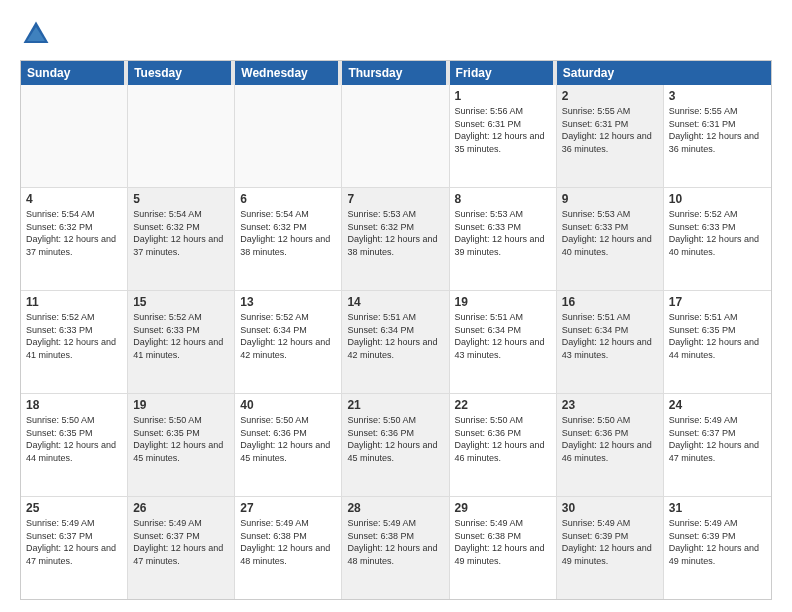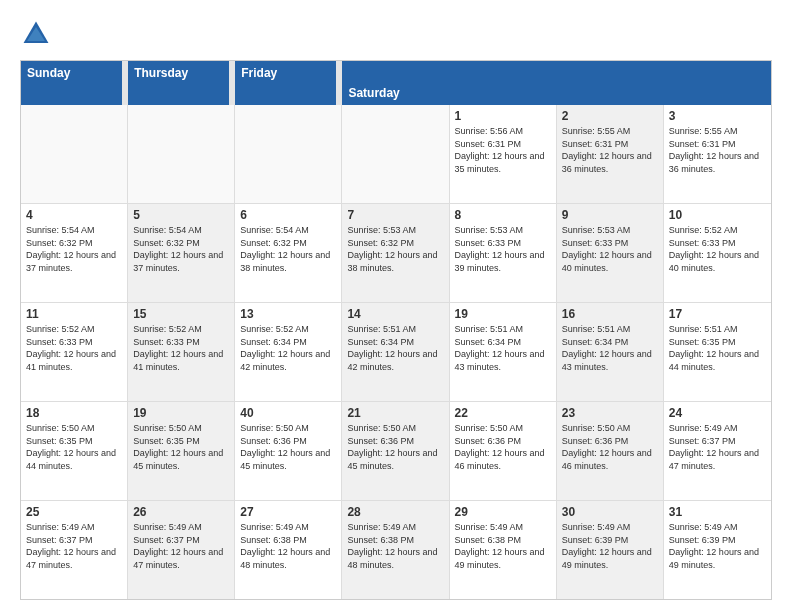--- a/index.html
+++ b/index.html
@@ -70,23 +70,23 @@
       display: grid;
       grid-template-columns: repeat(7, 1fr);
       background: #2563a8;
     }
     .cal-header-cell {
       color: #fff;
       font-size: 12px;
       font-weight: bold;
       padding: 5px 6px;
       text-align: left;
-      border-right: 6px solid #e5e5e5;
-    }
-    .cal-header-cell:last-child { border-right: none; margin-top: 20px; }
+      border-right: 4px solid #e5e5e5;
+    }
+    .cal-header-cell:last-child { border-right: none; }
     .cal-body {
       flex: 1;
       display: flex;
       flex-direction: column;
     }
     .cal-row {
       display: grid;
       grid-template-columns: repeat(7, 1fr);
       flex: 1;
       border-top: 1px solid #ddd;
@@ -133,20 +133,22 @@
     </div>
     <div class="title-block">
       <div class="title-month"></div>
       <div class="title-location"></div>
     </div>
   </div>
 
   <div class="calendar">
     <div class="cal-header">
     <div class="cal-header-cell">Sunday</div>
+        <div class="cal-header-cell">Tuesday</div>
+        <div class="cal-header-cell">Wednesday</div>
         <div class="cal-header-cell">Thursday</div>
         <div class="cal-header-cell">Friday</div>
         <div class="cal-header-cell">Saturday</div>
       </div>
     <div class="cal-body">
     <div class="cal-row">
           <div class="cal-cell empty"></div>
           <div class="cal-cell empty"></div>
           <div class="cal-cell empty"></div>
           <div class="cal-cell empty"></div>

